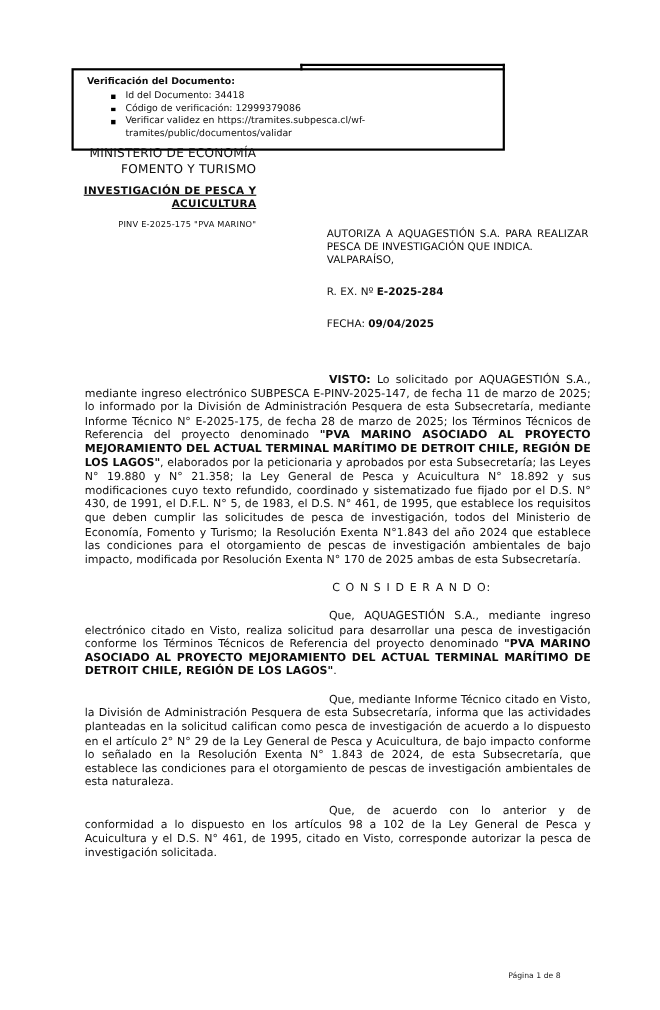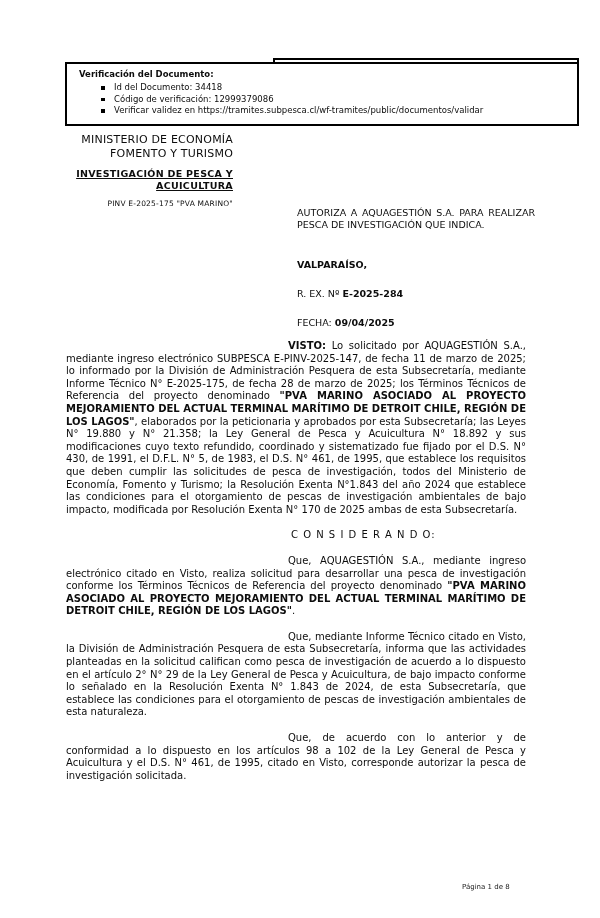--- a/index.html
+++ b/index.html
@@ -4,47 +4,47 @@
 <style>
   html,body{margin:0;padding:0;background:#ffffff;}
   .page{
     position:relative;width:600px;height:918px;background:#ffffff;
     font-family:"DejaVu Sans",sans-serif;color:#0d0d0d;overflow:hidden;
   }
   .b{font-weight:bold;}
 
   
   .verify-box{
-    position:absolute;left:65px;top:62px;width:514px;box-sizing:border-box;
+    position:absolute;left:65px;top:62px;width:394px;box-sizing:border-box;
     border:2px solid #000;padding:5px 8px 7px 12px;background:#fff;
   }
   .verify-box::before{
     content:'';position:absolute;top:-6px;left:206px;right:-2px;height:6px;
     border:2px solid #000;border-bottom:none;box-sizing:border-box;
   }
   .vtitle{font-size:8.5px;font-weight:bold;line-height:11px;}
   .verify-box ul{margin:2px 0 0 22px;padding:0;list-style:none;}
   .verify-box li{font-size:8.5px;line-height:11.5px;position:relative;padding-left:13px;}
   .bullet{position:absolute;left:0;top:4px;width:3.5px;height:3.5px;background:#000;display:inline-block;}
 
   
   .header-left{position:absolute;left:48px;top:133px;width:185px;text-align:right;}
   .ministry{font-size:11px;line-height:14px;letter-spacing:0.2px;}
   .subsec{margin-top:7px;font-size:9.5px;font-weight:bold;text-decoration:underline;line-height:12px;letter-spacing:0.3px;}
   .pinv{margin-top:7px;font-size:7.5px;letter-spacing:0.2px;}
 
   
   .title-block{position:absolute;left:297px;top:207px;width:238px;font-size:9.5px;line-height:12px;}
   .subject{text-align:justify;}
-  .city{margin-top:28px;font-weight:bold;}
+  .city{margin-top:0;}
   .resline{margin-top:17px;}
   .dateline{margin-top:17px;}
 
   
-  .body-text{position:absolute;left:66px;top:340px;width:460px;font-size:10px;line-height:12.6px;text-align:justify;}
+  .body-text{position:absolute;left:77px;top:340px;width:460px;font-size:10px;line-height:12.6px;text-align:justify;}
   .body-text p{margin:0;text-indent:222px;}
   .cons-heading{margin:13px 0 13px 225px;font-weight:normal;letter-spacing:1px;}
   .sp{margin-top:13px !important;}
 
   .footer{position:absolute;left:462px;top:883px;font-size:7px;color:#222;}
 </style>
 </head>
 <body>
 
 <div class="page">

